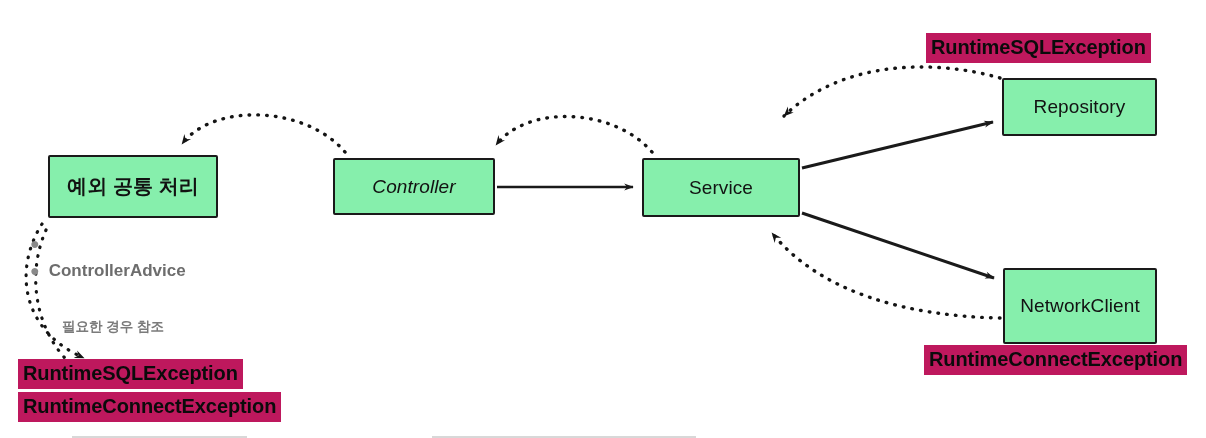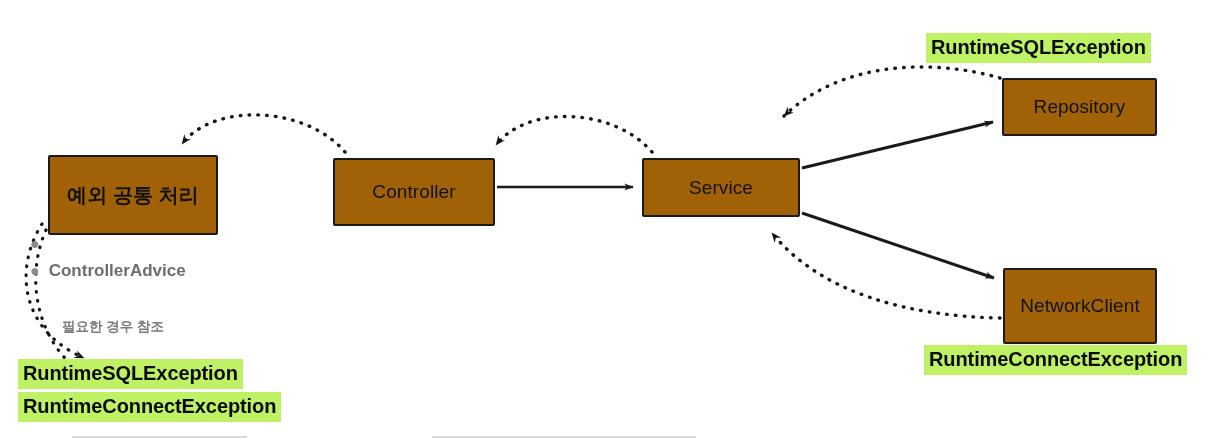--- a/index.html
+++ b/index.html
@@ -19,42 +19,42 @@
     position: absolute;
     left: 0;
     top: 0;
     width: 1206px;
     height: 438px;
     pointer-events: none;
   }
   .node {
     position: absolute;
     box-sizing: border-box;
-    background: #a16207;
+    background: #86efac;
     border: 2.5px solid #1a1a1a;
     border-radius: 2px;
     display: flex;
     align-items: center;
     justify-content: center;
     color: #121212;
     letter-spacing: 0.1px;
     z-index: 3;
   }
   .node-label {
     font-size: 19px;
     font-weight: 400;
     white-space: nowrap;
   }
   .node-label.kr {
     font-size: 20px;
     font-weight: 700;
   }
   .hl {
     position: absolute;
-    background: #bef264;
+    background: #be185d;
     color: #0b0b0b;
     font-size: 20px;
     font-weight: 700;
     line-height: 1.36;
     padding: 1px 5px 2px 5px;
     white-space: nowrap;
     z-index: 4;
     letter-spacing: -0.1px;
   }
   .bullets {
@@ -124,25 +124,25 @@
 
     <path d="M652,152 C614,108 528,104 496,145" fill="none" stroke="#141414" stroke-width="3.4" stroke-linecap="round" stroke-dasharray="0.6 8.2" marker-end="url(#ah-dot)"></path>
 
     <path d="M345,152 C306,106 214,102 182,144" fill="none" stroke="#141414" stroke-width="3.4" stroke-linecap="round" stroke-dasharray="0.6 8.2" marker-end="url(#ah-dot)"></path>
 
     <path d="M42,224 C14,268 20,330 84,358" fill="none" stroke="#141414" stroke-width="3.2" stroke-linecap="round" stroke-dasharray="0.6 8.4" marker-end="url(#ah-dot)"></path>
 
     <path d="M46,230 C22,284 40,356 100,384" fill="none" stroke="#141414" stroke-width="3.2" stroke-linecap="round" stroke-dasharray="0.6 8.4" marker-end="url(#ah-dot)"></path>
   </svg>
 
-  <div class="node" style="left:48px; top:155px; width:170px; height:80px;">
+  <div class="node" style="left:48px; top:155px; width:170px; height:63px;">
     <span class="node-label kr">예외 공통 처리</span>
   </div>
 
-  <div class="node" style="left:333px; top:158px; width:162px; height:68px;">
+  <div class="node" style="left:333px; top:158px; width:162px; height:57px;font-style:italic;">
     <span class="node-label">Controller</span>
   </div>
 
   <div class="node" style="left:642px; top:158px; width:158px; height:59px;">
     <span class="node-label">Service</span>
   </div>
 
   <div class="node" style="left:1002px; top:78px; width:155px; height:58px;">
     <span class="node-label">Repository</span>
   </div>

